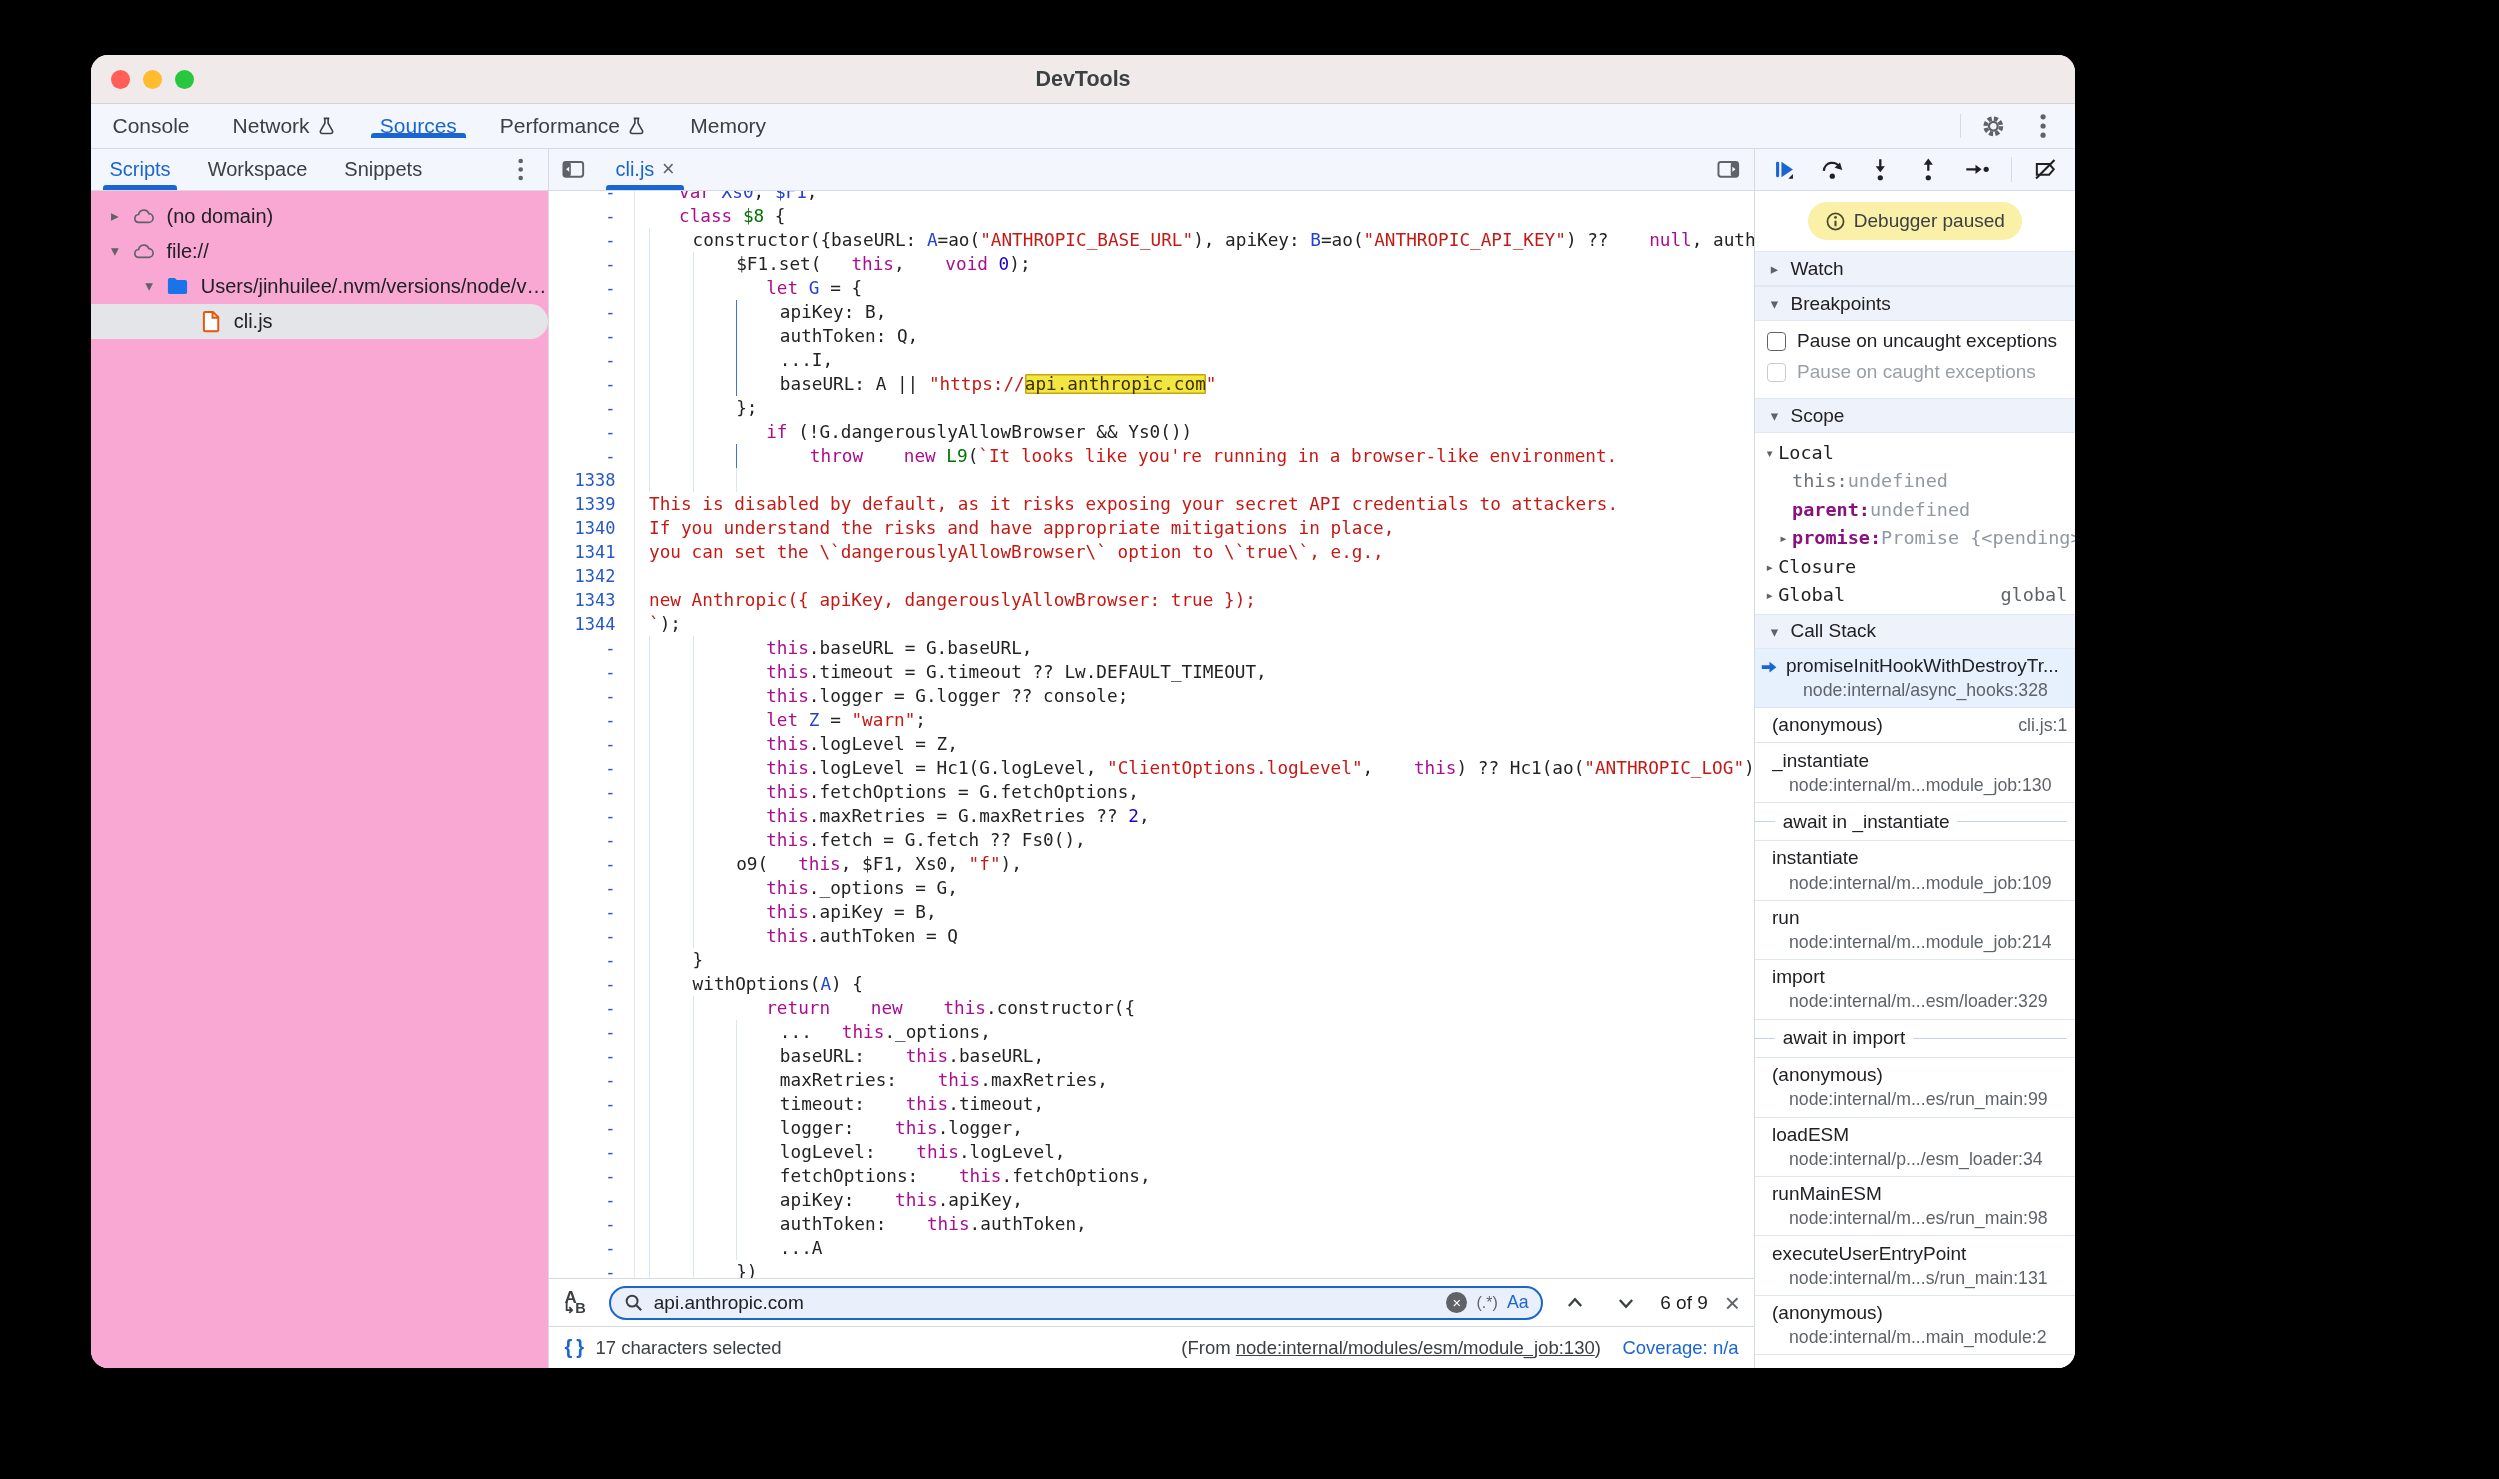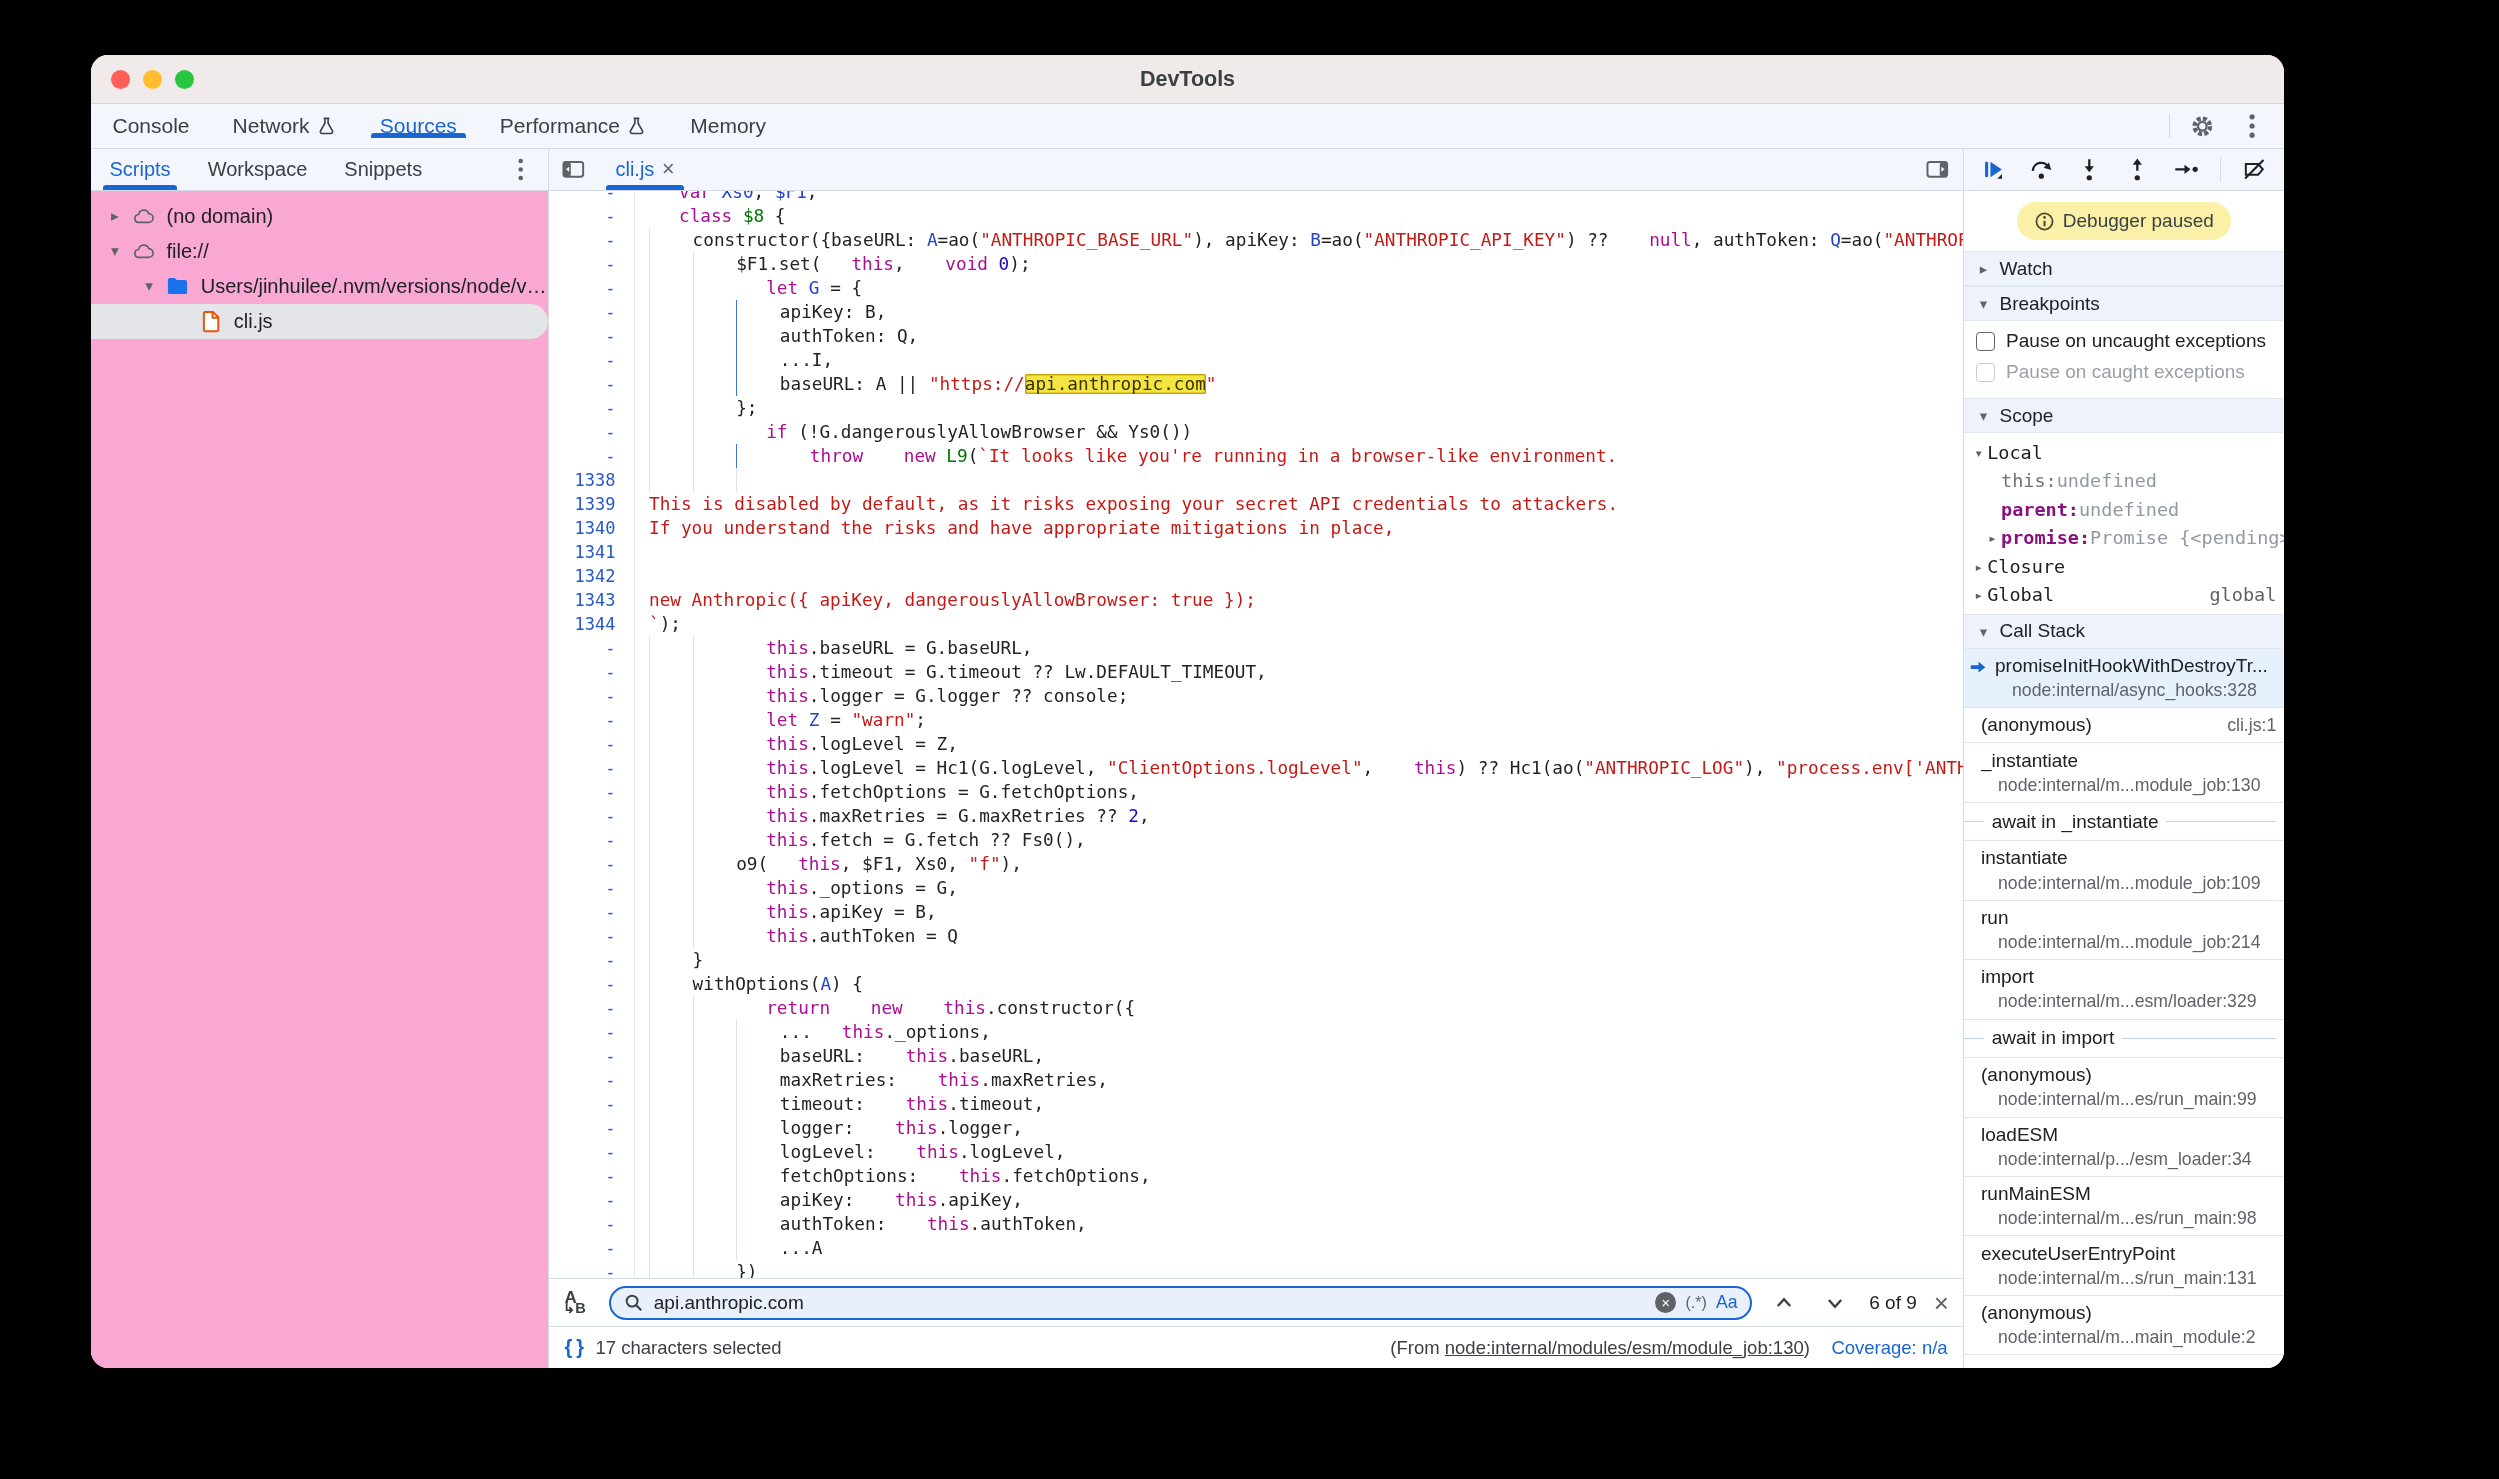--- a/index.html
+++ b/index.html
@@ -1,17 +1,17 @@
 <!DOCTYPE html>
 <html style="font-size:12.3px"><head>
 <meta charset="utf-8">
 <style>
   * { margin:0; padding:0; box-sizing:border-box; }
   html,body { width:2500px; height:1479px; background:#000; font-family:"Liberation Sans", sans-serif; overflow:hidden; }
-  #window { position:absolute; left:91px; top:55px; width:2193px; height:1313px; background:#fff; border-radius:17px; overflow:hidden; box-shadow:0 31px 92px rgba(0,0,0,.65); display:flex; flex-direction:column; }
+  #window { position:absolute; left:91px; top:55px; width:1984px; height:1313px; background:#fff; border-radius:17px; overflow:hidden; box-shadow:0 31px 92px rgba(0,0,0,.65); display:flex; flex-direction:column; }
 
   
   #titlebar { height:49px; background:#f0ebea; border-bottom:0.8px solid #d8d2d1; display:flex; align-items:center; position:relative; flex:0 0 auto; }
   .traffic { display:flex; gap:13px; margin-left:20px; }
   .tl-dot { width:19px; height:19px; border-radius:50%; }
   .tl-red{background:#ff5f57;} .tl-yellow{background:#febc2e;} .tl-green{background:#28c740;}
   #win-title { position:absolute; left:0; right:0; text-align:center; font-size:21.5px; font-weight:700; color:#3c4043; }
 
   
   #main-tabbar { height:45px; background:#f3f6fc; border-bottom:0.8px solid #d5dbe5; display:flex; align-items:stretch; flex:0 0 auto; }
@@ -266,21 +266,21 @@
             <div class="cl"><span class="gut">-</span><span class="ln"><span class="ig">    </span><span class="ig">    </span><span class="ig ig-blue">    </span><span class="tp">apiKey: B,</span></span></div>
             <div class="cl"><span class="gut">-</span><span class="ln"><span class="ig">    </span><span class="ig">    </span><span class="ig ig-blue">    </span><span class="tp">authToken: Q,</span></span></div>
             <div class="cl"><span class="gut">-</span><span class="ln"><span class="ig">    </span><span class="ig">    </span><span class="ig ig-blue">    </span><span class="tp">...I,</span></span></div>
             <div class="cl"><span class="gut">-</span><span class="ln"><span class="ig">    </span><span class="ig">    </span><span class="ig ig-blue">    </span><span class="tp">baseURL: A || </span><span class="ts">"https://</span><span class="tm">api.anthropic.com</span><span class="ts">"</span></span></div>
             <div class="cl"><span class="gut">-</span><span class="ln"><span class="ig">    </span><span class="ig">    </span><span class="tp">};</span></span></div>
             <div class="cl"><span class="gut">-</span><span class="ln"><span class="ig">    </span><span class="ig">    </span><span class="tk">if</span><span class="tp"> (!G.dangerouslyAllowBrowser &amp;&amp; Ys0())</span></span></div>
             <div class="cl"><span class="gut">-</span><span class="ln"><span class="ig">    </span><span class="ig">    </span><span class="ig ig-blue">    </span><span class="tk">throw</span><span class="tp"> </span><span class="tk">new</span><span class="tp"> </span><span class="td">L9</span><span class="tp">(</span><span class="ts">`It looks like you're running in a browser-like environment.</span></span></div>
             <div class="cl"><span class="gut">1338</span><span class="ln"><span class="ig">    </span><span class="ig">    </span><span class="ig">    </span></span></div>
             <div class="cl"><span class="gut">1339</span><span class="ln"><span class="ts">This is disabled by default, as it risks exposing your secret API credentials to attackers.</span></span></div>
             <div class="cl"><span class="gut">1340</span><span class="ln"><span class="ts">If you understand the risks and have appropriate mitigations in place,</span></span></div>
-            <div class="cl"><span class="gut">1341</span></div>
+            <div class="cl"><span class="gut">1341</span><span class="ln"><span class="ts">you can set the \`dangerouslyAllowBrowser\` option to \`true\`, e.g.,</span></span></div>
             <div class="cl"><span class="gut">1342</span><span class="ln"></span></div>
             <div class="cl"><span class="gut">1343</span><span class="ln"><span class="ts">new Anthropic({ apiKey, dangerouslyAllowBrowser: true });</span></span></div>
             <div class="cl"><span class="gut">1344</span><span class="ln"><span class="ts">`</span><span class="tp">);</span></span></div>
             <div class="cl"><span class="gut">-</span><span class="ln"><span class="ig">    </span><span class="ig">    </span><span class="tk">this</span><span class="tp">.baseURL = G.baseURL,</span></span></div>
             <div class="cl"><span class="gut">-</span><span class="ln"><span class="ig">    </span><span class="ig">    </span><span class="tk">this</span><span class="tp">.timeout = G.timeout ?? Lw.DEFAULT_TIMEOUT,</span></span></div>
             <div class="cl"><span class="gut">-</span><span class="ln"><span class="ig">    </span><span class="ig">    </span><span class="tk">this</span><span class="tp">.logger = G.logger ?? console;</span></span></div>
             <div class="cl"><span class="gut">-</span><span class="ln"><span class="ig">    </span><span class="ig">    </span><span class="tk">let</span><span class="tp"> </span><span class="tv">Z</span><span class="tp"> = </span><span class="ts">"warn"</span><span class="tp">;</span></span></div>
             <div class="cl"><span class="gut">-</span><span class="ln"><span class="ig">    </span><span class="ig">    </span><span class="tk">this</span><span class="tp">.logLevel = Z,</span></span></div>
             <div class="cl"><span class="gut">-</span><span class="ln"><span class="ig">    </span><span class="ig">    </span><span class="tk">this</span><span class="tp">.logLevel = Hc1(G.logLevel, </span><span class="ts">"ClientOptions.logLevel"</span><span class="tp">, </span><span class="tk">this</span><span class="tp">) ?? Hc1(ao(</span><span class="ts">"ANTHROPIC_LOG"</span><span class="tp">), </span><span class="ts">"process.env['ANTHROPIC_LOG']"</span><span class="tp">, </span><span class="tk">this</span></span></div>
             <div class="cl"><span class="gut">-</span><span class="ln"><span class="ig">    </span><span class="ig">    </span><span class="tk">this</span><span class="tp">.fetchOptions = G.fetchOptions,</span></span></div>

